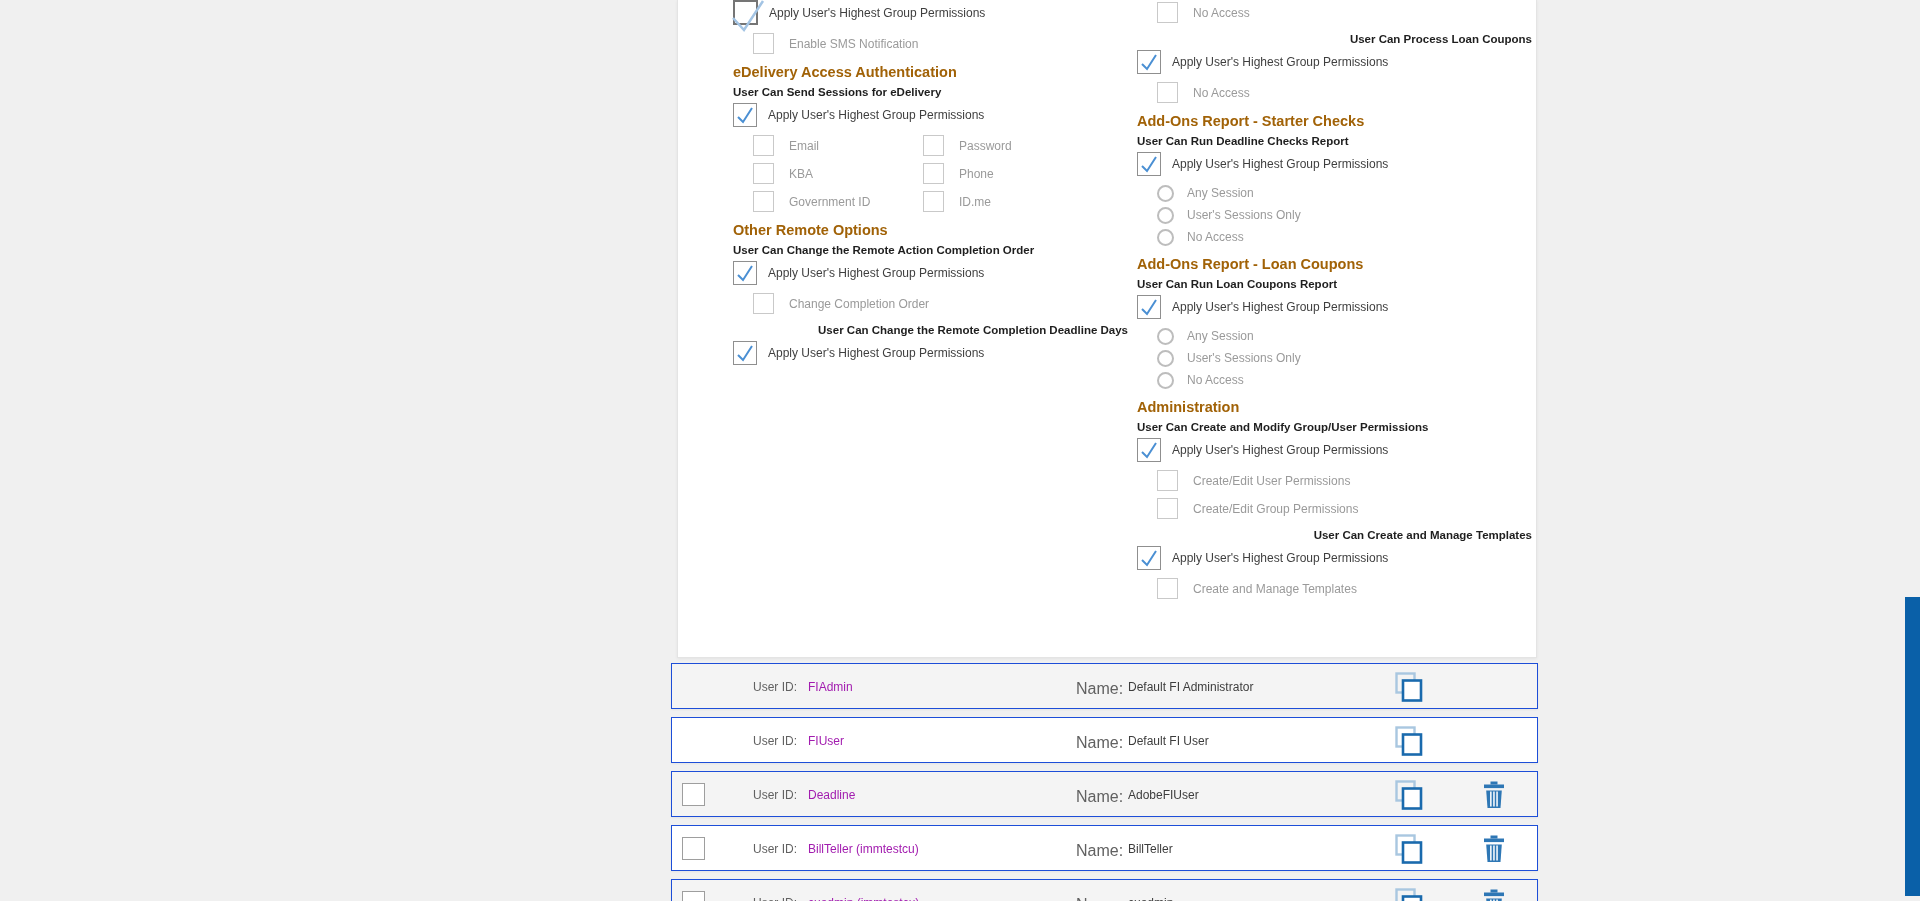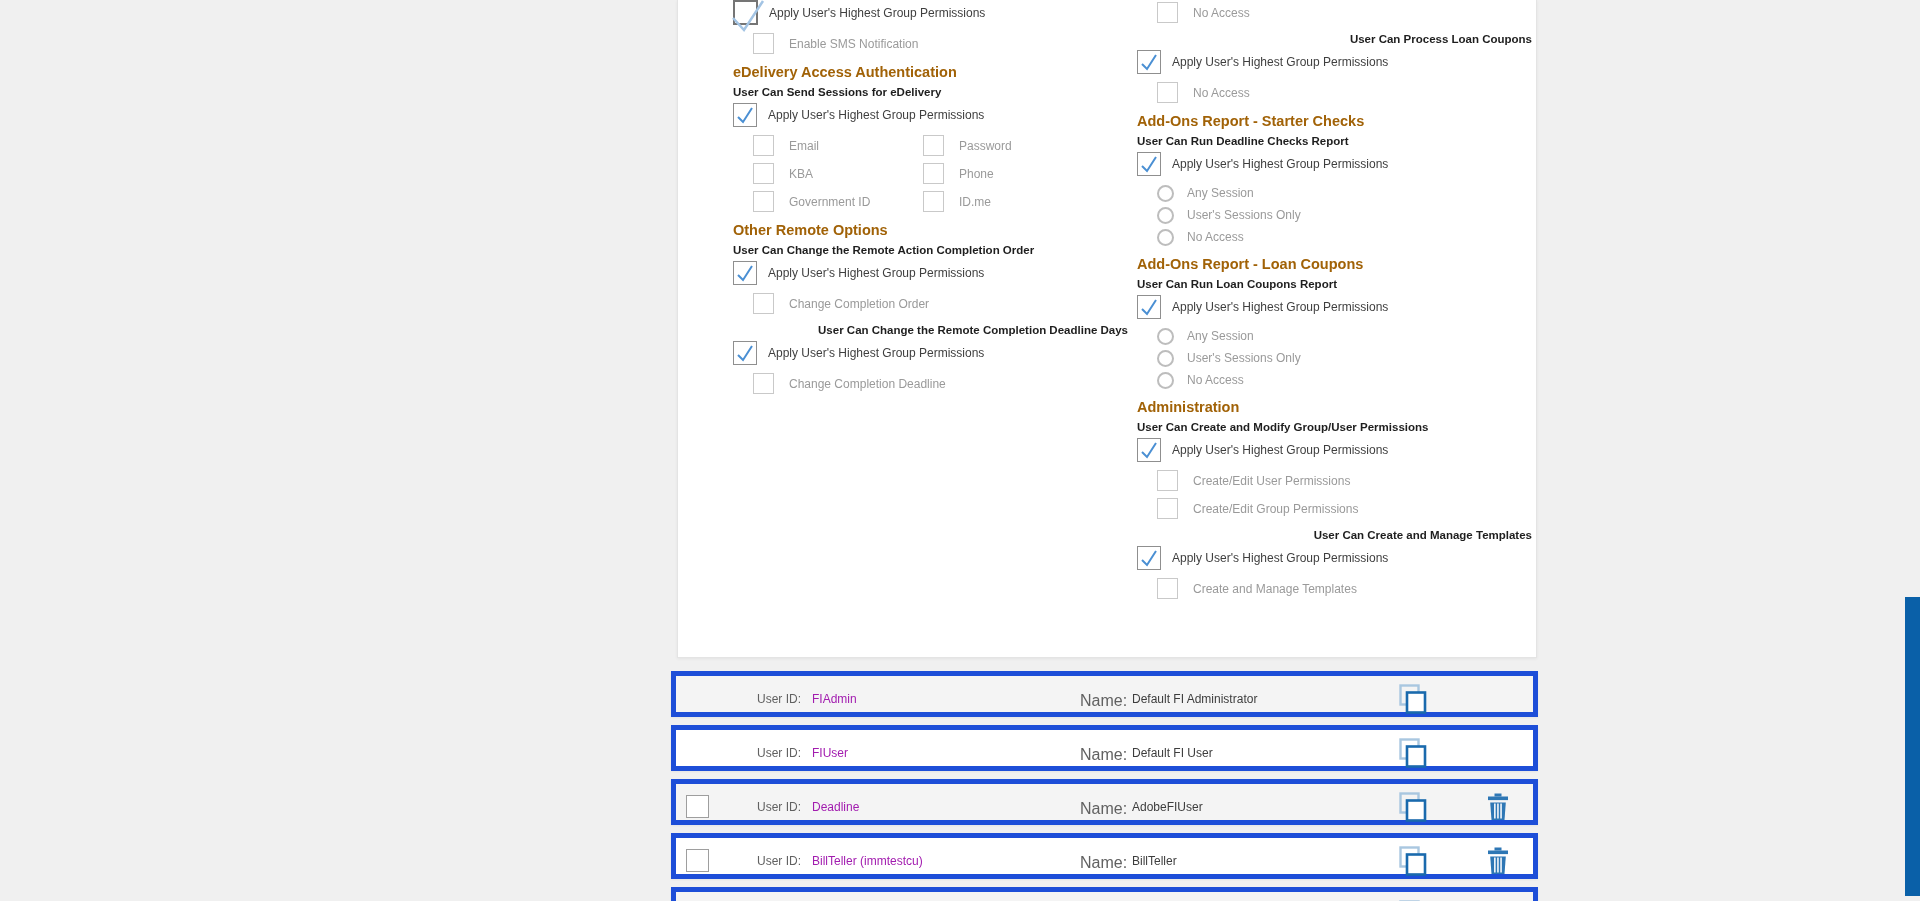--- a/index.html
+++ b/index.html
@@ -41,22 +41,22 @@
   .ocell { display: flex; align-items: center; }
   .olabel { margin-left: 15px; font-size: 12px; color: #9a9a9a; }
 
   .rrow { display: flex; align-items: center; margin: 0 0 4px 20px; height: 18px; }
   .radio { flex: 0 0 auto; width: 17px; height: 17px; border-radius: 50%;
            border: 2px solid #bdbdbd; background: #fff; cursor: pointer; }
   .rlabel { margin-left: 13px; font-size: 12px; color: #9a9a9a; }
 
   .user-rows { position: absolute; left: 671px; top: 663px; width: 867px; }
   .urow { position: relative; height: 46px; background: #ffffff;
-          border: 5px solid #1d4ed8; margin-bottom: 8px;
-          box-shadow: 0 1px 2px rgba(0,0,0,0.05); margin-top: 8px; }
+          border: 1px solid #1d4ed8; margin-bottom: 8px;
+          box-shadow: 0 1px 2px rgba(0,0,0,0.05); }
   .urow.alt { background: #f4f4f4; }
   .rcb { position: absolute; left: 10px; top: 11px; width: 23px; height: 23px;
          border: 1px solid #9e9e9e; background: #fff; cursor: pointer; }
   .ulab { position: absolute; left: 81px;  top: 16px; font-size: 12px; color: #616161; }
   .uval { position: absolute; left: 136px; top: 16px; font-size: 12px; color: #a21caf; }
   .nlab { position: absolute; left: 404px; top: 16px; font-size: 16px; color: #616161; }
   .nval { position: absolute; left: 456px; top: 16px; font-size: 12px; color: #3d3d3d; }
   .iconbtn { position: absolute; top: 8px; width: 32px; height: 32px;
              background: none; border: none; padding: 0; cursor: pointer; }
   .copy-btn  { left: 721px; }
@@ -139,24 +139,20 @@
 
     <div class="sub spaced">User Can Change the Remote Completion Deadline Days</div>
     <div class="prow">
       <span class="cb">
         <svg class="check" viewBox="0 0 22 22">
             <polyline points="4,13 9,18 18,4"></polyline>
           </svg>
       </span>
       <span class="plabel">Apply User's Highest Group Permissions</span>
     </div>
-    <div class="prow child">
-      <span class="cb small"></span>
-      <span class="plabel">Change Completion Deadline</span>
-    </div>
   </div>
 
   <div class="col col-right">
 
     <div class="prow child">
       <span class="cb small"></span>
       <span class="plabel">No Access</span>
     </div>
 
     <div class="sub spaced">User Can Process Loan Coupons</div>

